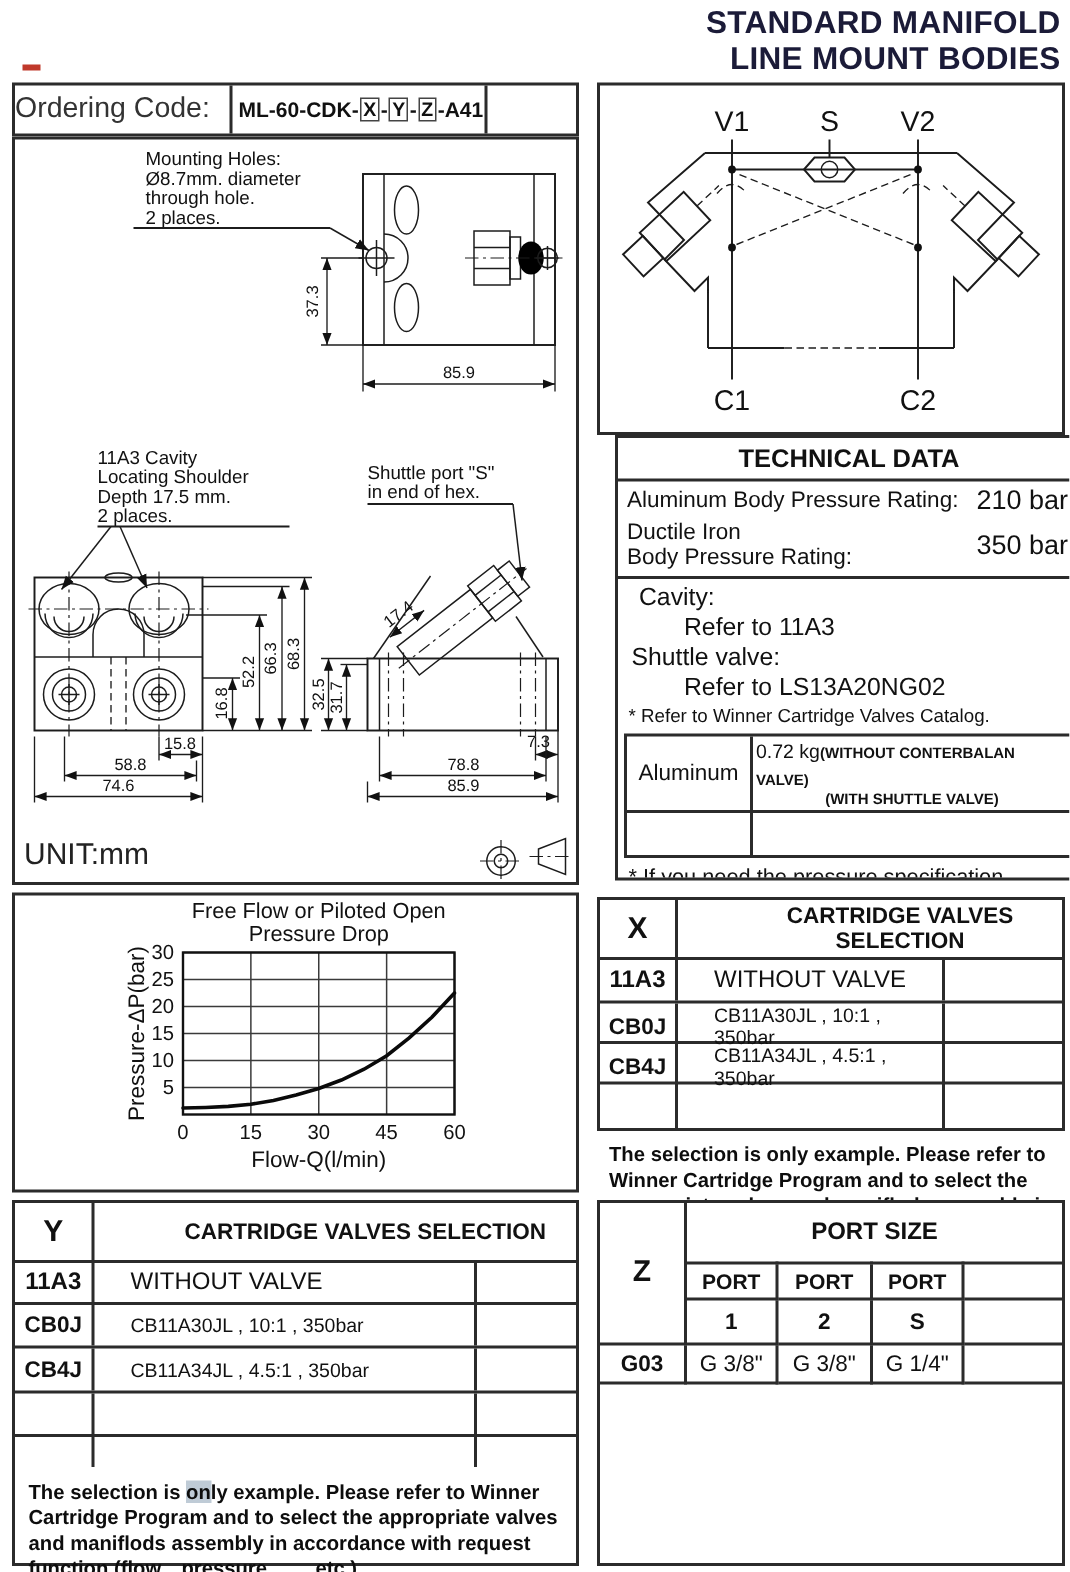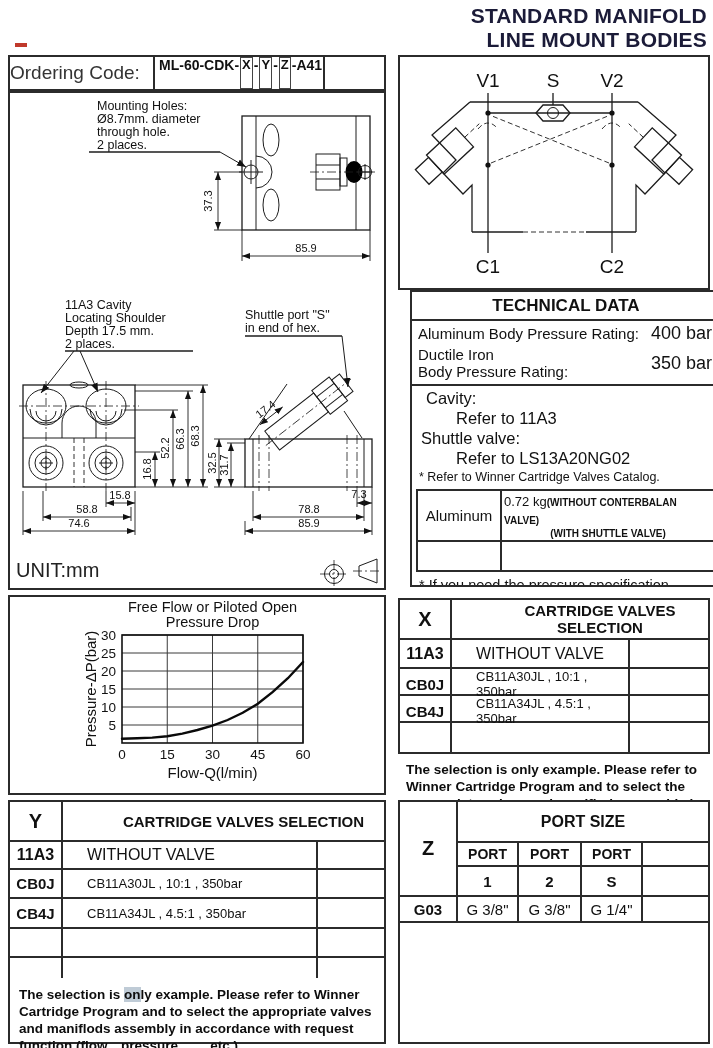--- a/index.html
+++ b/index.html
@@ -10,21 +10,21 @@
 
   
   .main-title{top:4px;right:6px;text-align:right;font-size:21px;font-weight:bold;
               color:#1b1b38;line-height:1.15;letter-spacing:.2px;}
   .red-tick{left:15px;top:43px;width:12px;height:4px;background:#c0392b;}
 
   
   .ord-box{left:8px;top:55px;width:378px;height:36px;display:flex;align-items:stretch;}
   .ord-label{width:143px;display:flex;align-items:center;font-size:19px;color:#333;}
   .ord-code{width:164px;border-left:2px solid #2b2b2b;border-right:2px solid #2b2b2b;
-            display:flex;padding-left:4px;font-weight:bold;font-size:14px;white-space:nowrap;}
+            display:flex;align-items:center;padding-left:4px;font-weight:bold;font-size:14px;white-space:nowrap;}
   .cbox{display:inline-block;border:1.5px solid #444;padding:0 1px;margin:0 1px;line-height:1.05;font-size:13px;}
 
   
   .draw-box{left:8px;top:91px;width:378px;height:499px;}
   .unit{left:6px;top:466px;font-size:20px;color:#222;}
   svg .ln{stroke:#1c1c1c;stroke-width:1;fill:none;}
   svg .md{stroke:#1c1c1c;stroke-width:1.3;fill:none;}
   svg .cl{stroke:#1c1c1c;stroke-width:.8;fill:none;stroke-dasharray:9 3 2 3;}
   svg .dsh{stroke:#1c1c1c;stroke-width:.9;fill:none;stroke-dasharray:5 3;}
   svg .dim{stroke:#1c1c1c;stroke-width:.9;fill:none;}
@@ -351,21 +351,21 @@
         <rect x="-38" y="-10" width="18" height="20" class="md" fill="#fff"></rect>
         <line x1="20" y1="0" x2="40" y2="0" class="dsh"></line>
       </g>
     </svg>
   </div>
 
   <div class="box tech-box">
     <div class="td-title">TECHNICAL DATA</div>
     <div class="td-row">
       <span class="td-lab">Aluminum Body Pressure Rating:</span>
-      <span class="td-val">400 bar</span>
+      <span class="td-val">210 bar</span>
     </div>
     <div class="td-row">
       <span class="td-lab">
         <span style="display:block">Ductile Iron</span>
         <span style="display:block">Body Pressure Rating:</span>
       </span>
       <span class="td-val">350 bar</span>
     </div>
     <div class="td-sep"></div>
     <div class="cav">

